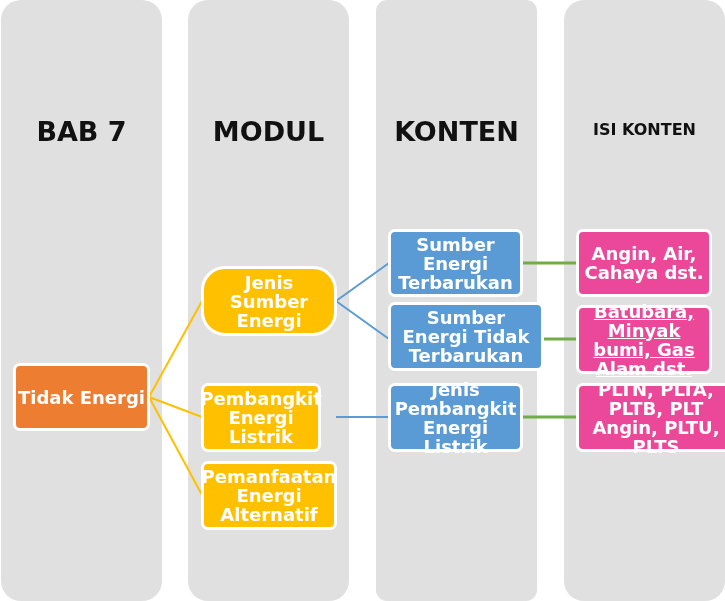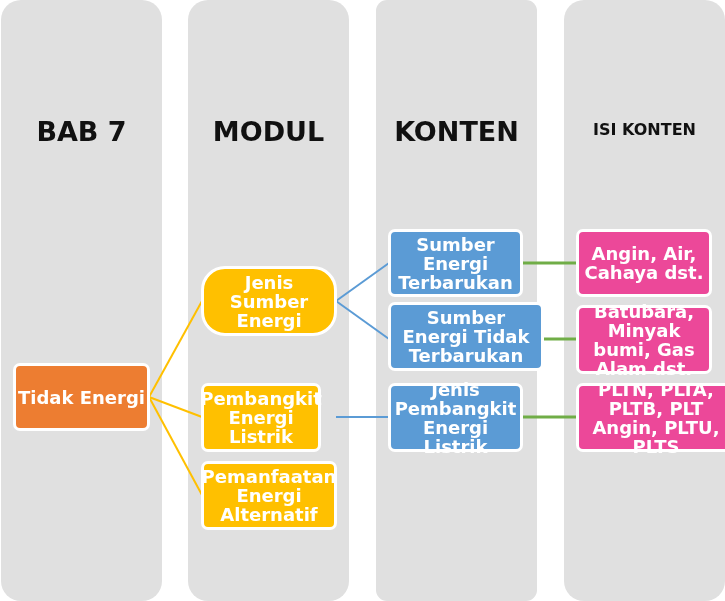--- a/index.html
+++ b/index.html
@@ -56,14 +56,14 @@
 
 <div class="node yellow" style="left:201px; top:266px; width:136px; height:70px;border-radius:24px;">Jenis Sumber Energi</div>
 <div class="node yellow" style="left:201px; top:383px; width:120px; height:69px;">Pembangkit Energi Listrik</div>
 <div class="node yellow" style="left:201px; top:461px; width:136px; height:69px; padding:12px;">Pemanfaatan Energi Alternatif</div>
 
 <div class="node blue" style="left:388px; top:229px; width:135px; height:68px;">Sumber Energi Terbarukan</div>
 <div class="node blue" style="left:388px; top:294px; width:156px; height:69px;margin-top:8px;">Sumber Energi Tidak Terbarukan</div>
 <div class="node blue" style="left:388px; top:383px; width:135px; height:69px;">Jenis Pembangkit Energi Listrik</div>
 
 <div class="node green" style="left:576px; top:229px; width:136px; height:68px;">Angin, Air, Cahaya dst.</div>
-<div class="node green" style="left:576px; top:305px; width:136px; height:69px;">Batubara, Minyak bumi, Gas Alam dst.</div>
+<div class="node green" style="left:576px; top:305px; width:136px; height:69px;text-decoration:underline;">Batubara, Minyak bumi, Gas Alam dst.</div>
 <div class="node green" style="left:576px; top:383px; width:160px; height:69px; padding:6px;">PLTN, PLTA, PLTB, PLT Angin, PLTU, PLTS</div>
 
 </body></html>

